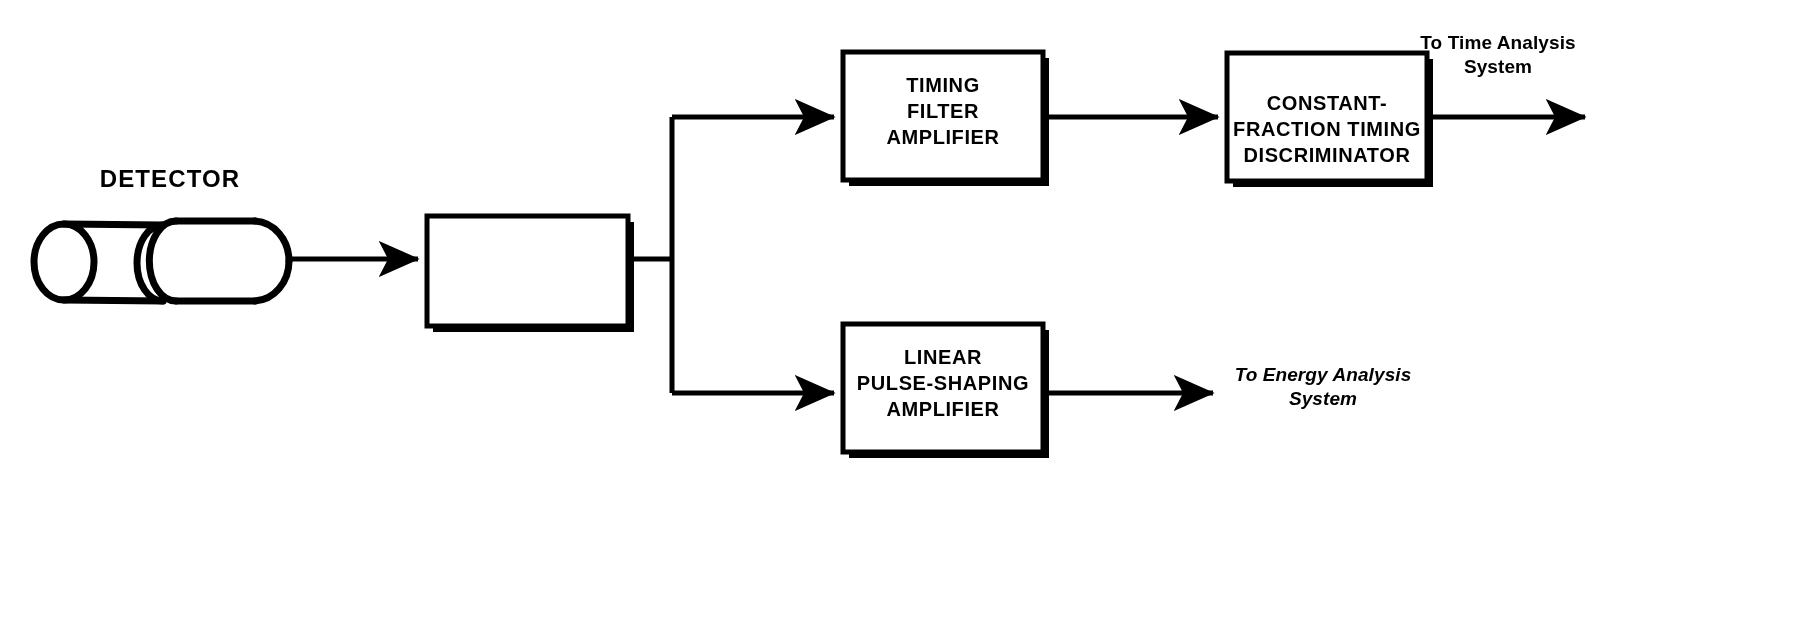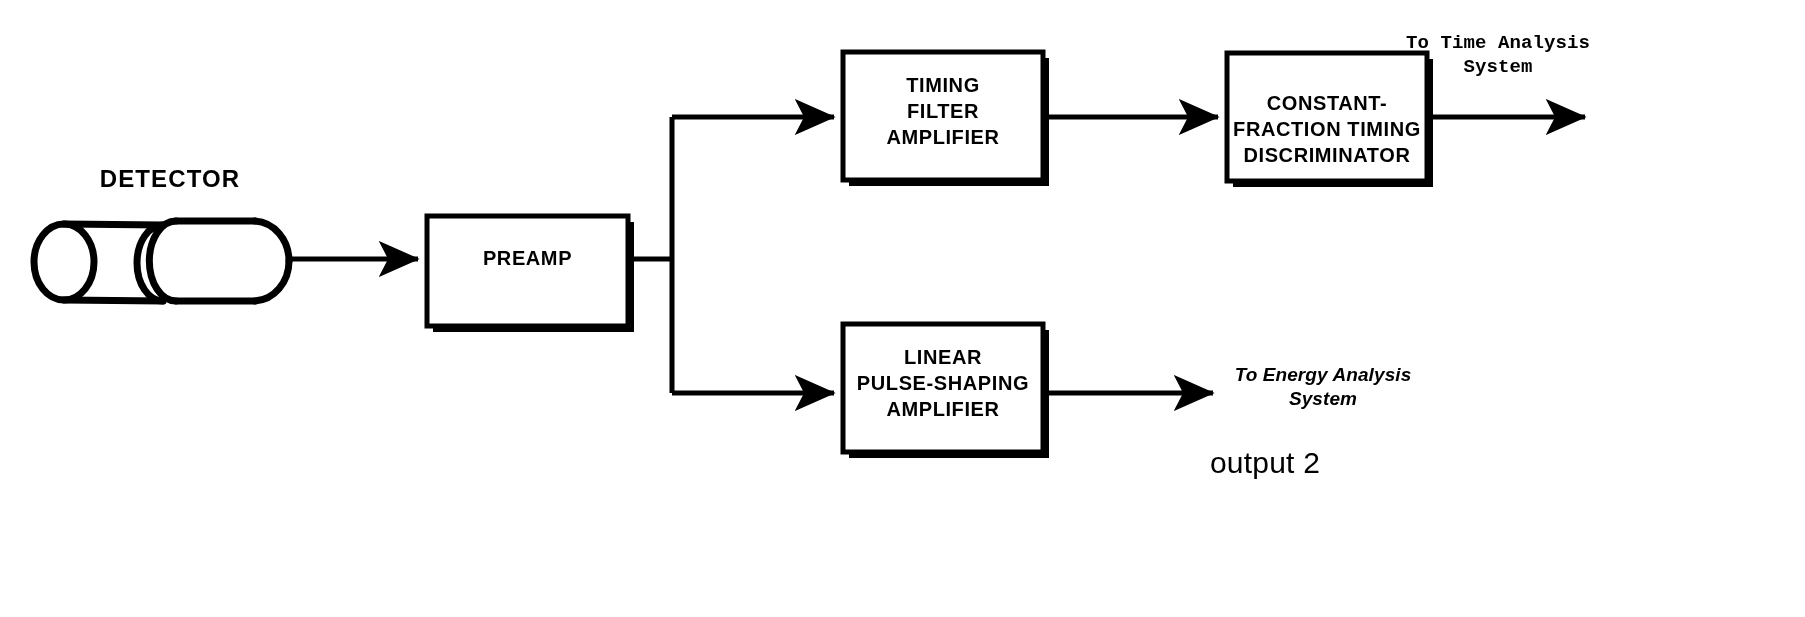--- a/index.html
+++ b/index.html
@@ -117,36 +117,34 @@
       <rect x="1233" y="59" width="200" height="128" fill="#000000"></rect>
       <rect x="1227" y="53" width="200" height="128" fill="#ffffff" stroke="#000000" stroke-width="5"></rect>
 
       <rect x="849" y="330" width="200" height="128" fill="#000000"></rect>
       <rect x="843" y="324" width="200" height="128" fill="#ffffff" stroke="#000000" stroke-width="5"></rect>
     </g>
   </svg>
 
   <div class="blk-label detector-label" style="left:70px; top:163px; width:200px;">DETECTOR</div>
 
-  <div class="blk-label box-label" style="left:427px; top:245px; width:201px;">PREAMP</div>
 
   <div class="blk-label box-label" style="left:843px; top:72px; width:200px;">TIMING
 FILTER
 AMPLIFIER</div>
 
   <div class="blk-label box-label" style="left:1219px; top:90px; width:216px;">CONSTANT-
 FRACTION TIMING
 DISCRIMINATOR</div>
 
   <div class="blk-label box-label" style="left:843px; top:344px; width:200px;">LINEAR
 PULSE-SHAPING
 AMPLIFIER</div>
 
-  <div class="blk-label dest-label" style="left:1398px; top:31px; width:200px;font-family:Liberation Mono, monospace;">To Time Analysis
+  <div class="blk-label dest-label" style="left:1398px; top:31px; width:200px;">To Time Analysis
 System</div>
 
 
   <div class="blk-label dest-label" style="left:1223px; top:363px; width:200px;font-style:italic;">To Energy Analysis
 System</div>
 
-  <div class="blk-label output-label" style="left:1163px; top:443px; width:204px;">output 2</div>
 
 </div>
 
 </body></html>

